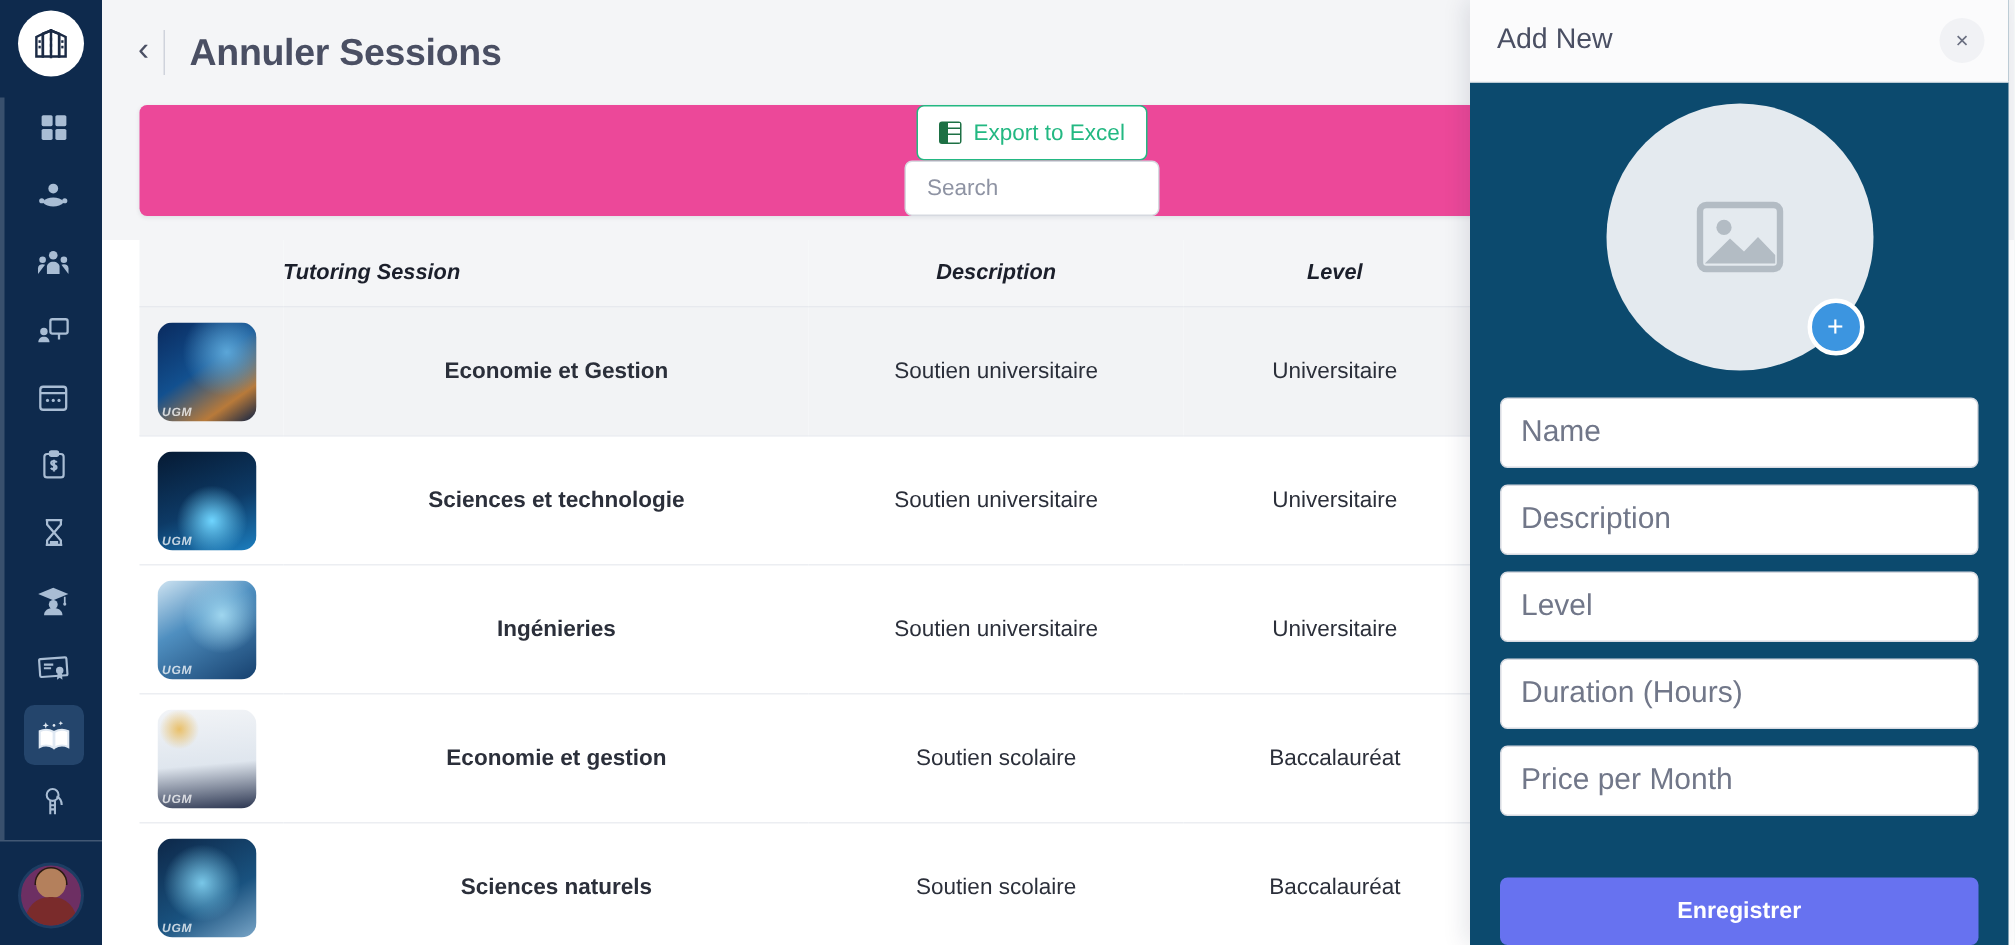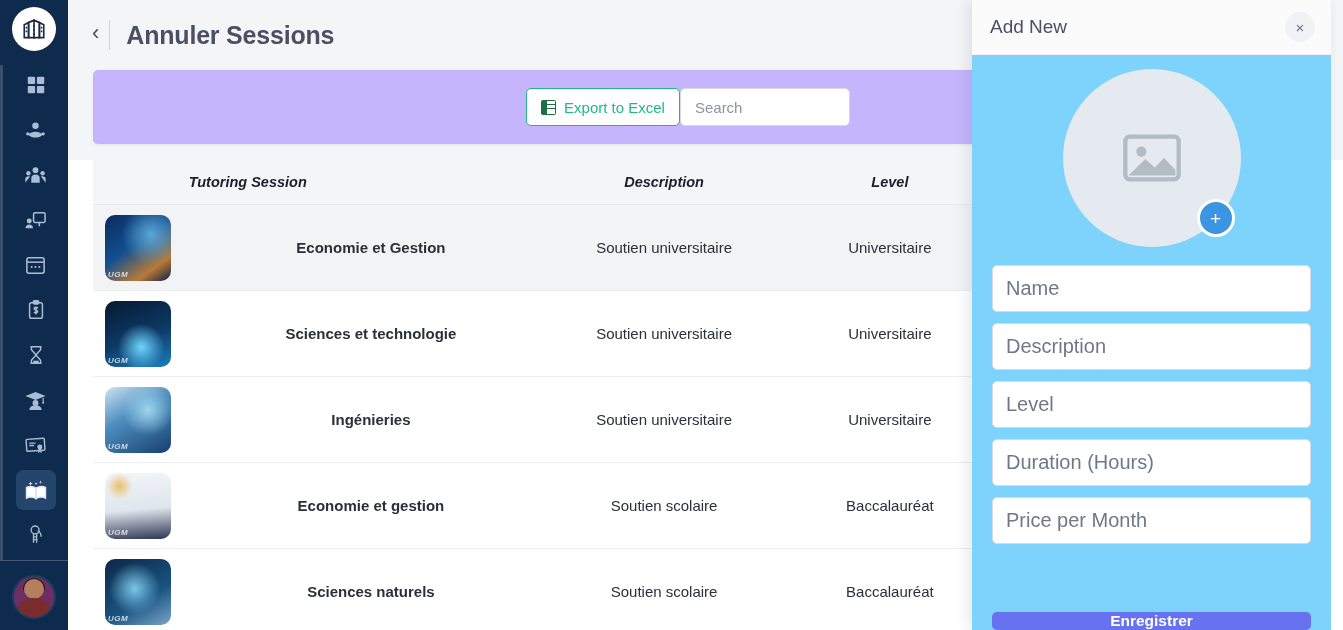--- a/index.html
+++ b/index.html
@@ -78,24 +78,25 @@
     color: #4a4f63; font-size: 22px; line-height: 1;
     cursor: pointer; padding: 0 10px 4px 0; font-weight: 400;
   }
   .head-divider { width:1px; height:30px; background:#cfd3dc; margin-right:16px; }
   .page-title {
     font-size: 25px; font-weight: 700; color: #4a4f63; letter-spacing: -0.2px;
   }
 
   .toolbar-card {
     margin: 0 0 0 25px; width: 1190px; height: 74px;
-    background: #c4b5fd; border-radius: 5px;
+    background: #ec4899; border-radius: 5px;
     box-shadow: 0 1px 3px rgba(16,30,54,0.08);
-    display: flex; align-items: center; justify-content: center;
+    display: flex; align-items: center; justify-content: flex-start;
     padding: 0 24px;
+    flex-direction: column;
   }
   .excel-btn {
     border: 1px solid #23b882; color: #23b882; background: #fff;
     border-radius: 5px; height: 38px; padding: 0 14px;
     display: inline-flex; align-items: center; gap: 8px;
     font-size: 15px; cursor: pointer;
   }
   .excel-glyph {
     width: 15px; height: 15px; border-radius: 2px;
     background: #1d7044; display:flex; align-items:center; justify-content:center;
@@ -165,23 +166,23 @@
       radial-gradient(circle at 22% 20%, #e9c06a 0%, transparent 18%),
       linear-gradient(175deg, #f2f4f7 0%, #dfe6ee 55%, #2b3550 100%); }
   .t5 { background:
       radial-gradient(circle at 45% 45%, #79c7e8 0%, transparent 50%),
       linear-gradient(150deg, #0d2748 0%, #19527f 60%, #7aa6c8 100%); }
   .dur-val { font-weight: 700; color: #1b1f2b; }
   .dur-unit { color: #9ba0ad; font-size: 13.5px; }
 
   
   .panel {
-    position: absolute; right: 12px; top: 0;
+    position: absolute; right: 4px; top: 0;
     width: 359px; height: 630px;
-    background: #7dd3fc;
+    background: #0c4a6e;
     box-shadow: -4px 0 14px rgba(16,30,54,0.10);
     z-index: 20;
     display: flex; flex-direction: column;
   }
   .panel-head {
     height: 55px; flex: none;
     display: flex; align-items: center; justify-content: space-between;
     padding: 0 16px 0 18px;
     background: #fbfbfc;
     border-bottom: 1px solid #f0f1f4;
@@ -213,21 +214,21 @@
   }
   .field {
     width: 100%; height: 47px; margin-bottom: 11px;
     border: 1px solid #d7dae1; border-radius: 5px;
     padding: 0 13px; font-size: 20px; color: #4a4f63;
     background: #fff; outline: none;
     font-family: "Liberation Sans", sans-serif;
   }
   .field::placeholder { color: #717789; }
   .panel-actions {
-    display: flex; gap: 12px; padding: 8px 20px 0 20px; flex-direction: column;
+    display: flex; gap: 12px; padding: 8px 20px 0 20px;
   }
   .btn-save {
     flex: 1; height: 45px; border: none; border-radius: 5px;
     background: #6772f0; color: #fff; font-size: 15.5px; font-weight: 700;
     cursor: pointer; font-family: "Liberation Sans", sans-serif;
   }
   .btn-cancel {
     width: 105px; height: 45px; border: 1px solid #1b1f2b; border-radius: 5px;
     background: #fff; color: #1b1f2b; font-size: 15.5px;
     cursor: pointer; font-family: "Liberation Sans", sans-serif;

